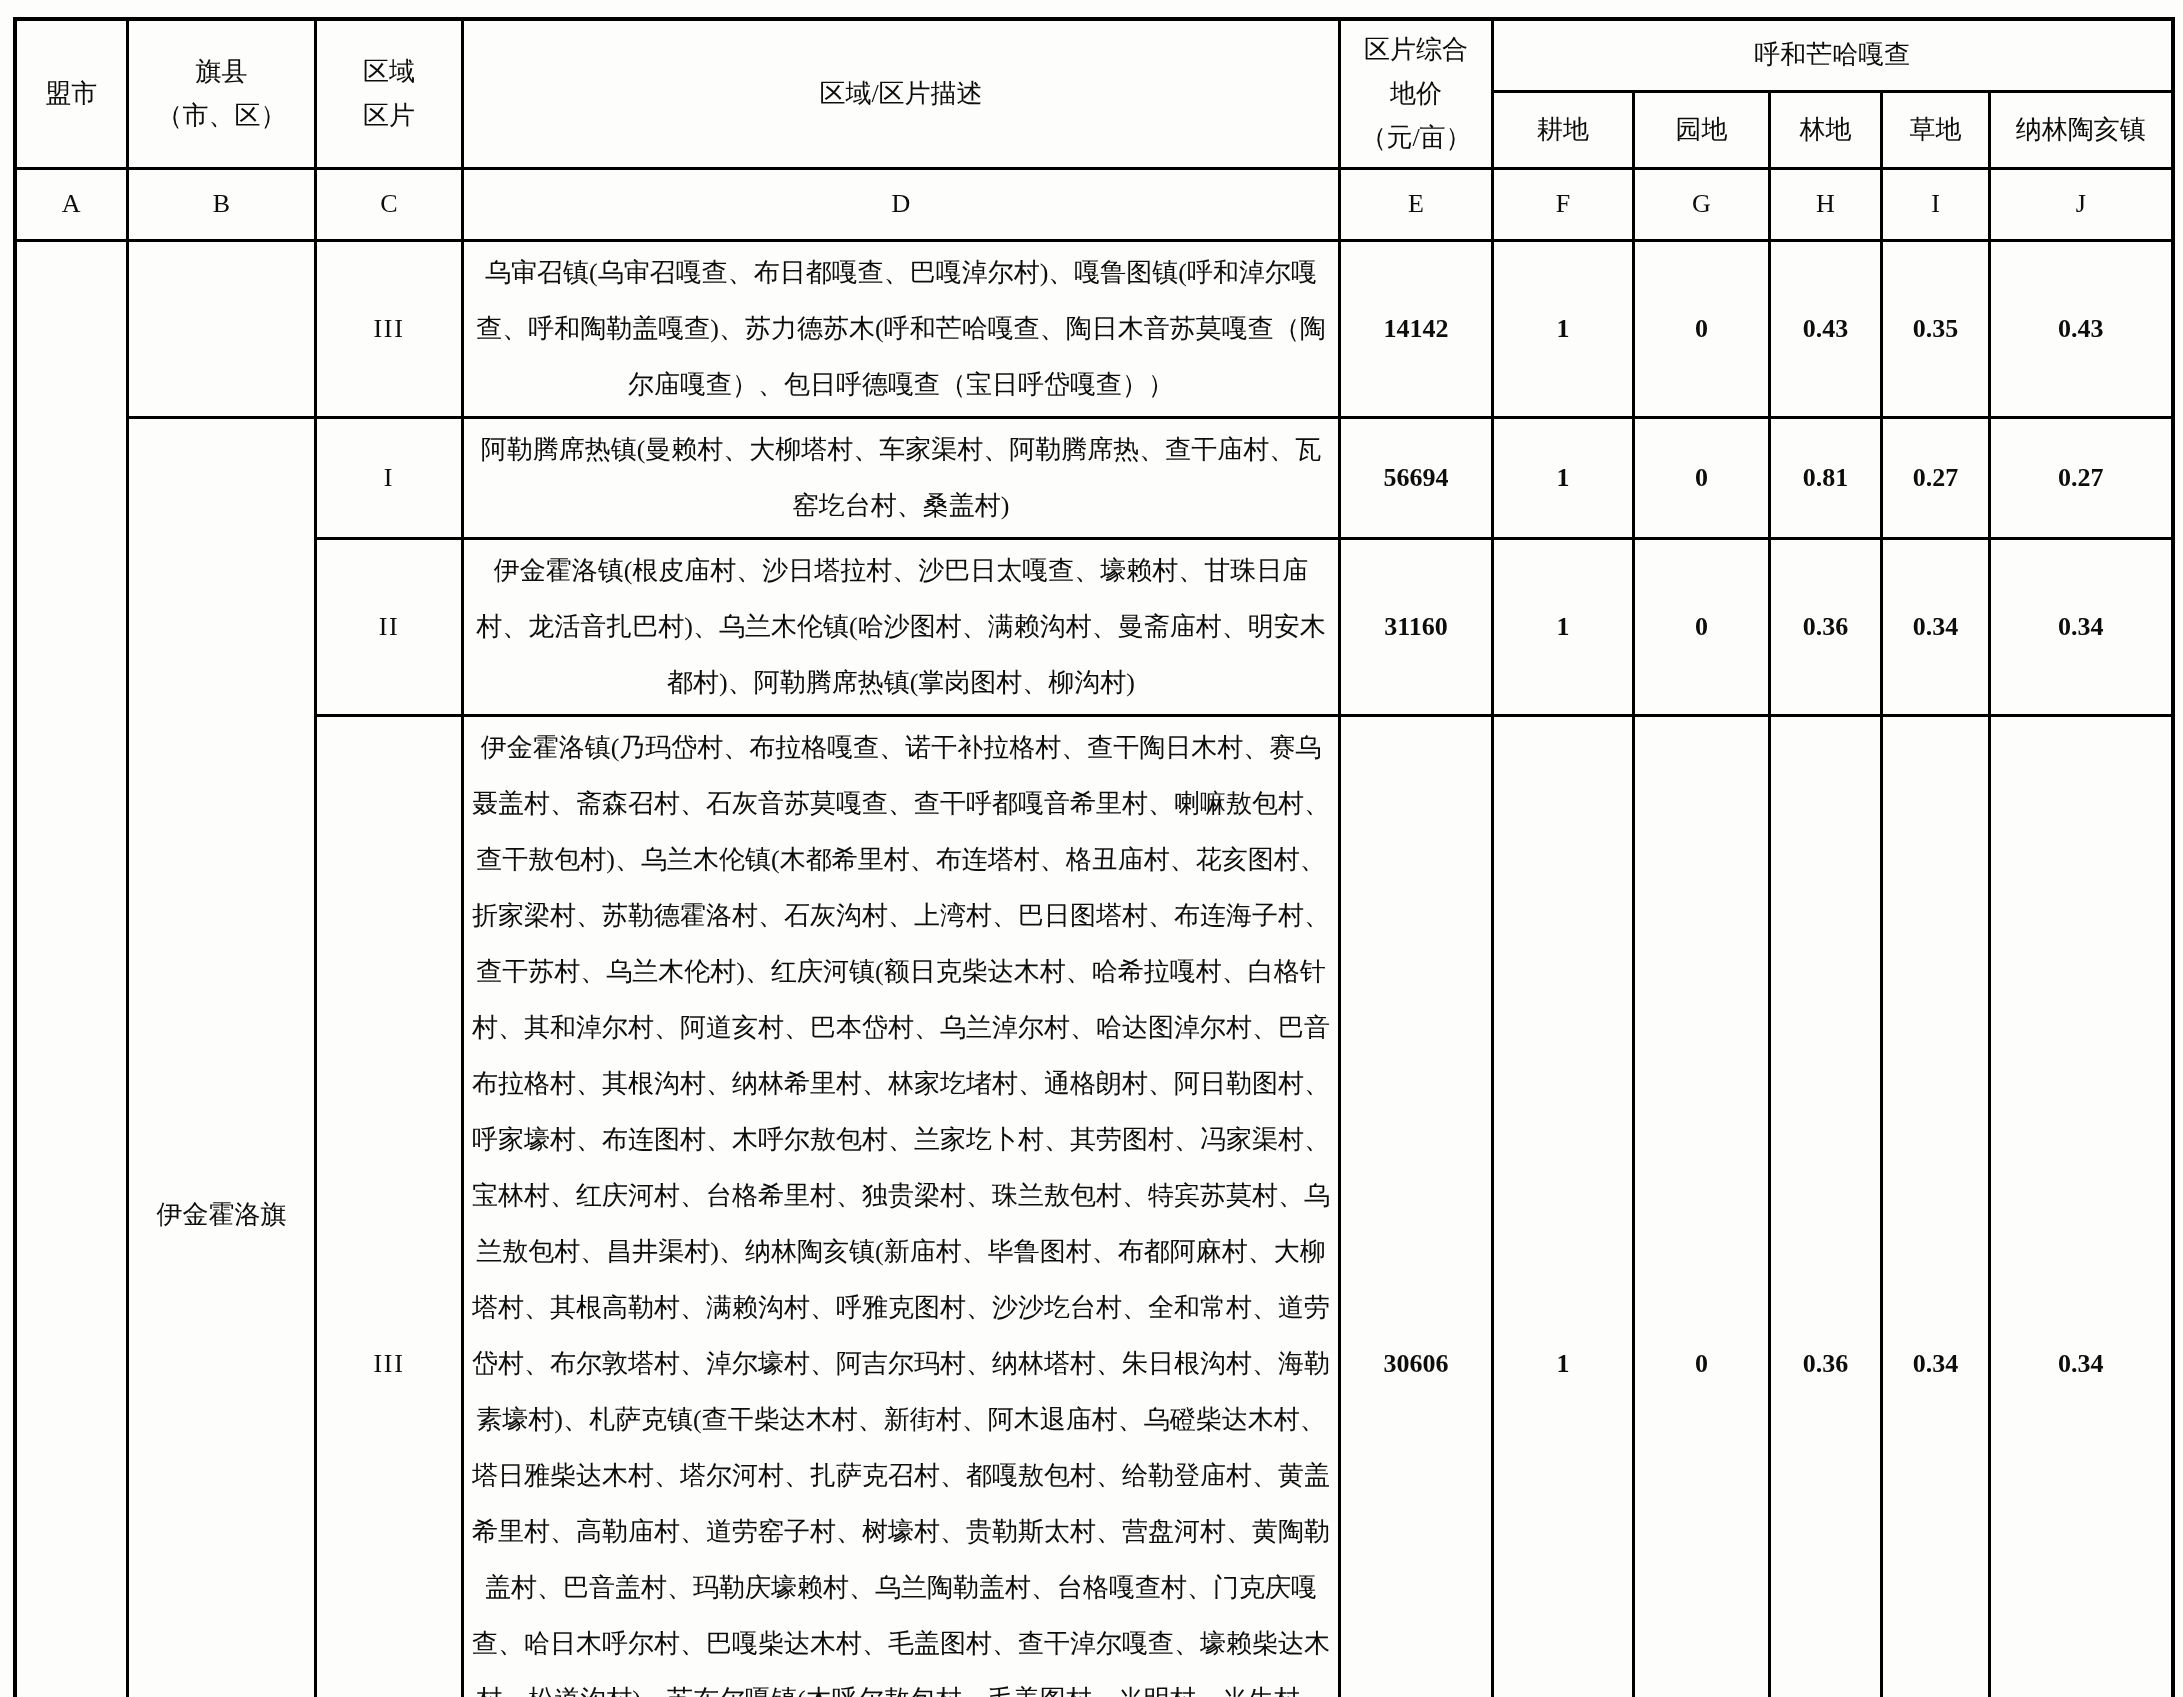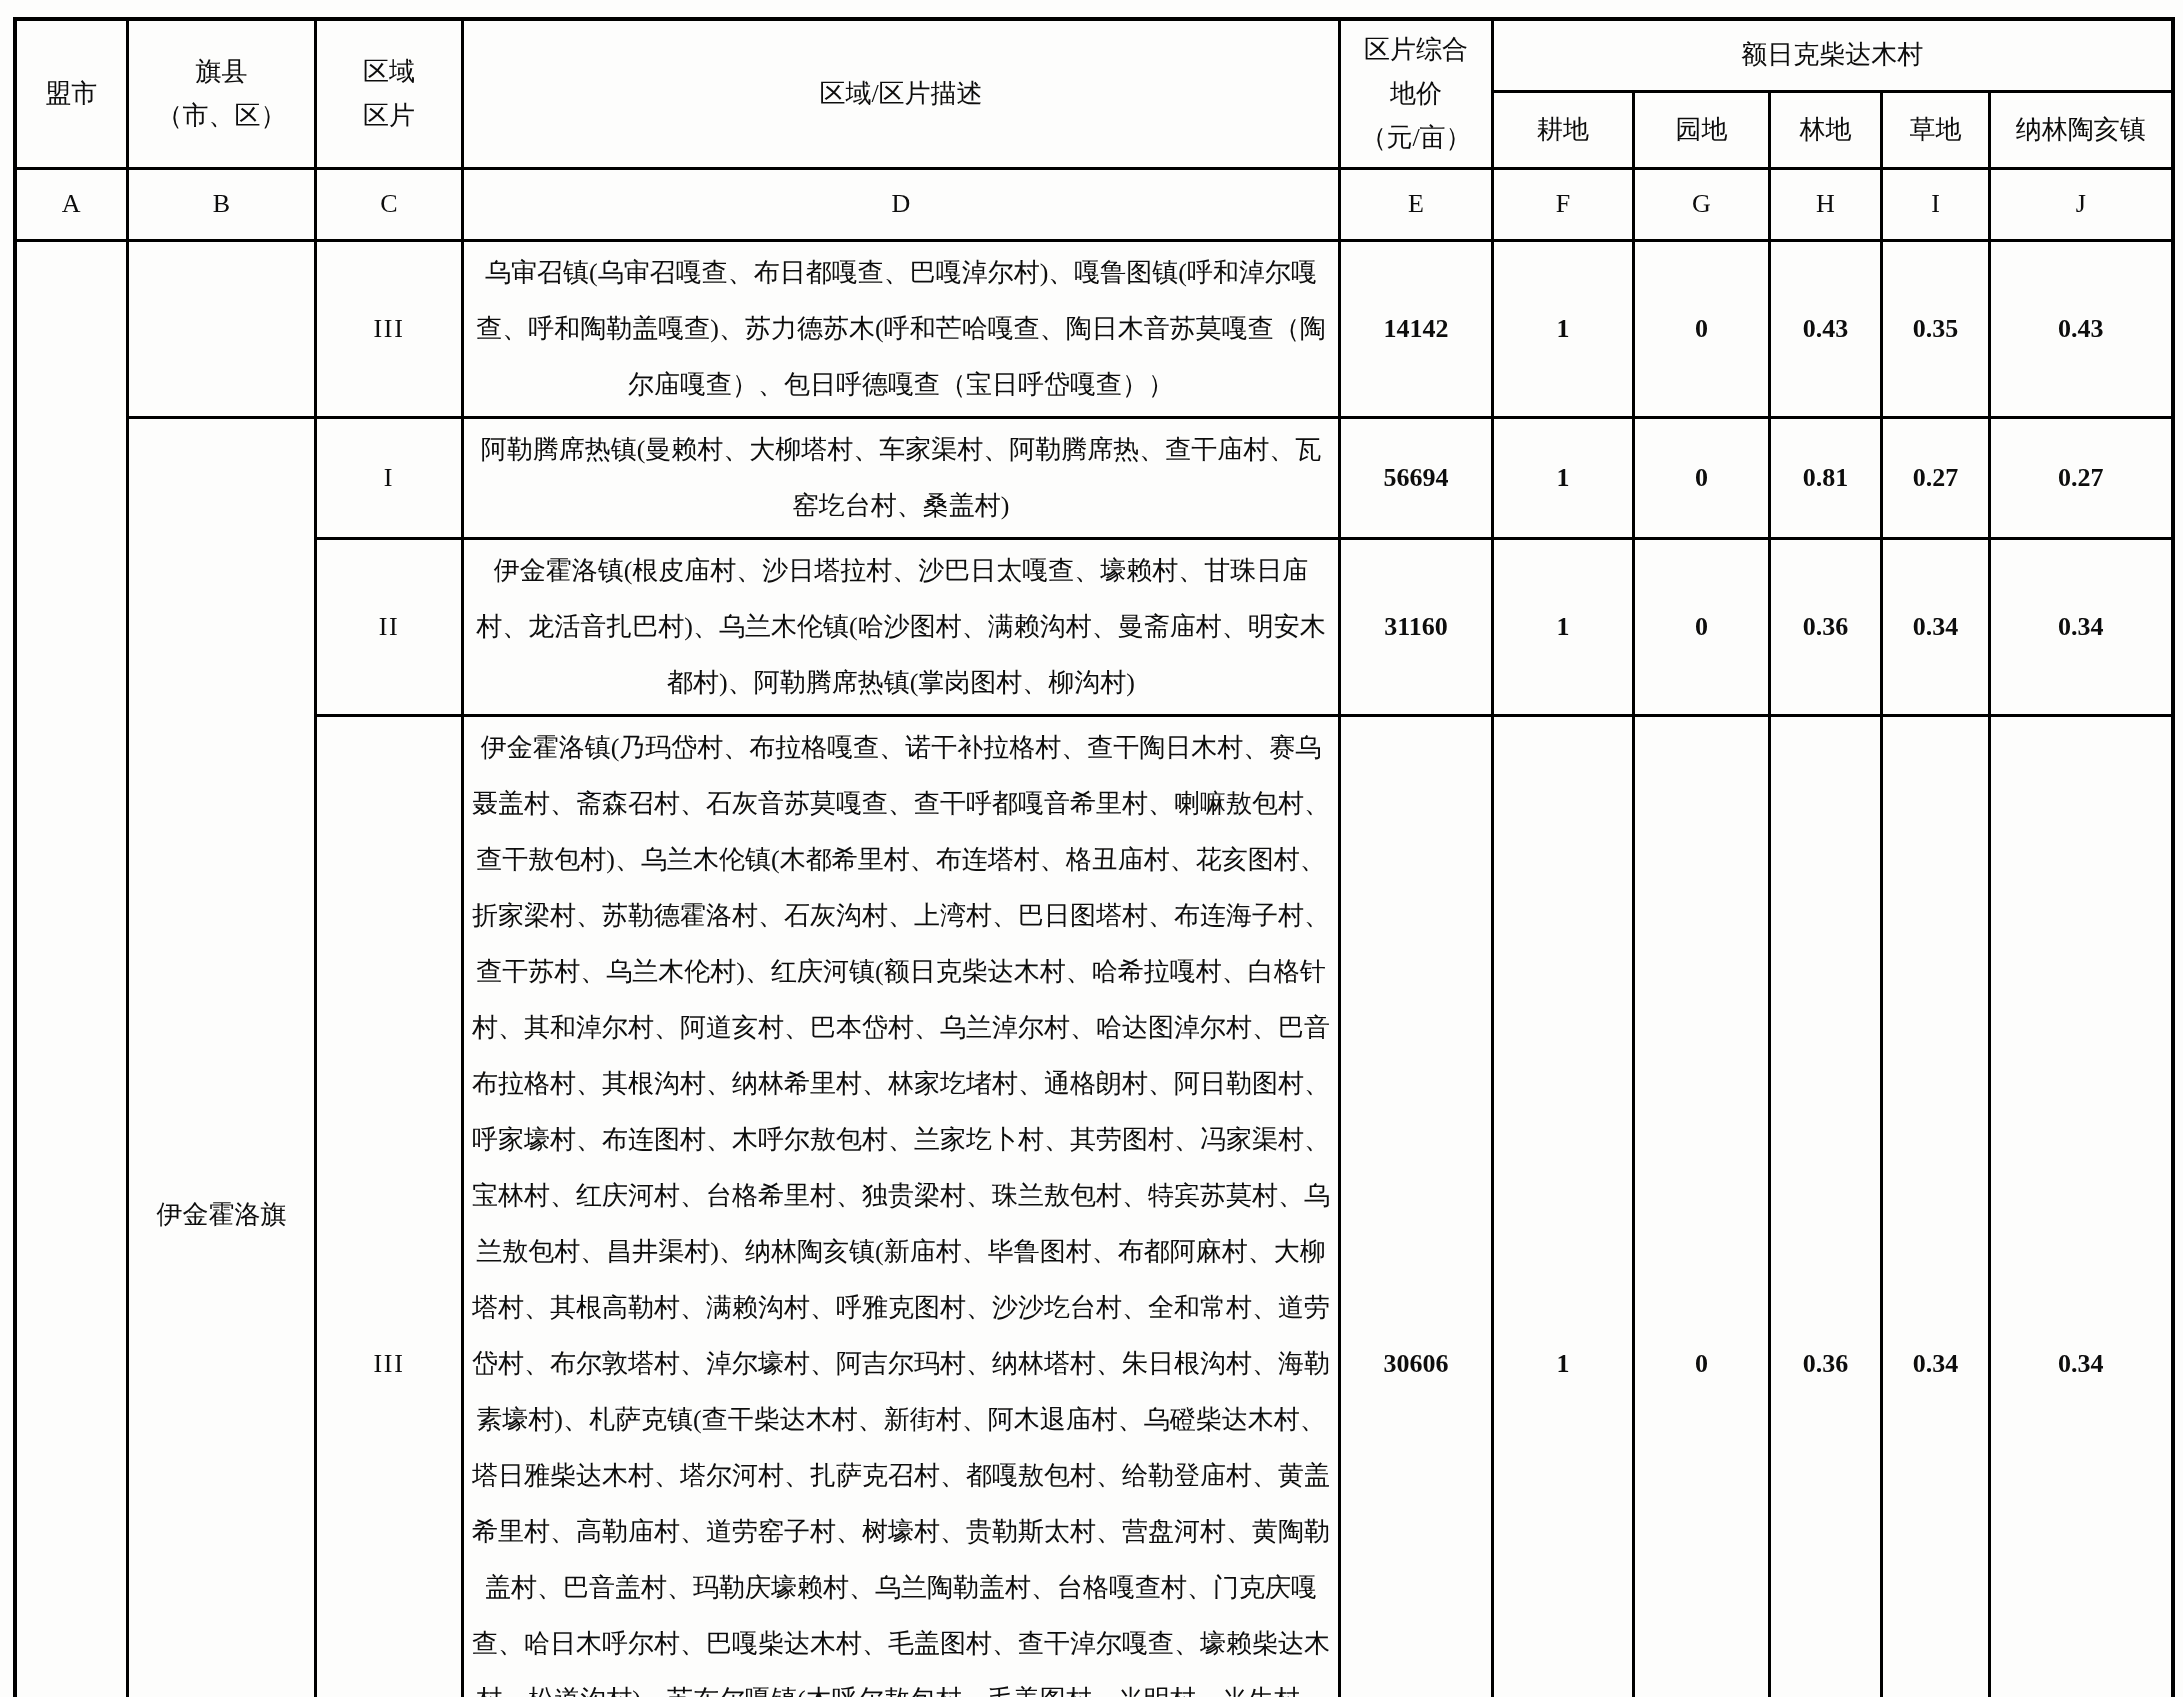--- a/index.html
+++ b/index.html
@@ -87,21 +87,21 @@
         <tr class="h1">
       <td class="hdr" rowspan="2">盟市</td>
       <td class="hdr" rowspan="2">旗县
 （市、区）</td>
       <td class="hdr" rowspan="2">区域
 区片</td>
       <td class="hdr" rowspan="2">区域/区片描述</td>
       <td class="hdr" rowspan="2">区片综合
 地价
 （元/亩）</td>
-      <td class="hdr" colspan="5">额日克柴达木村</td>
+      <td class="hdr" colspan="5">呼和芒哈嘎查</td>
     </tr>
 
     <tr class="h2">
       <td class="hdr">耕地</td>
       <td class="hdr">园地</td>
       <td class="hdr">林地</td>
       <td class="hdr">草地</td>
       <td class="hdr">纳林陶亥镇</td>
     </tr>
 

